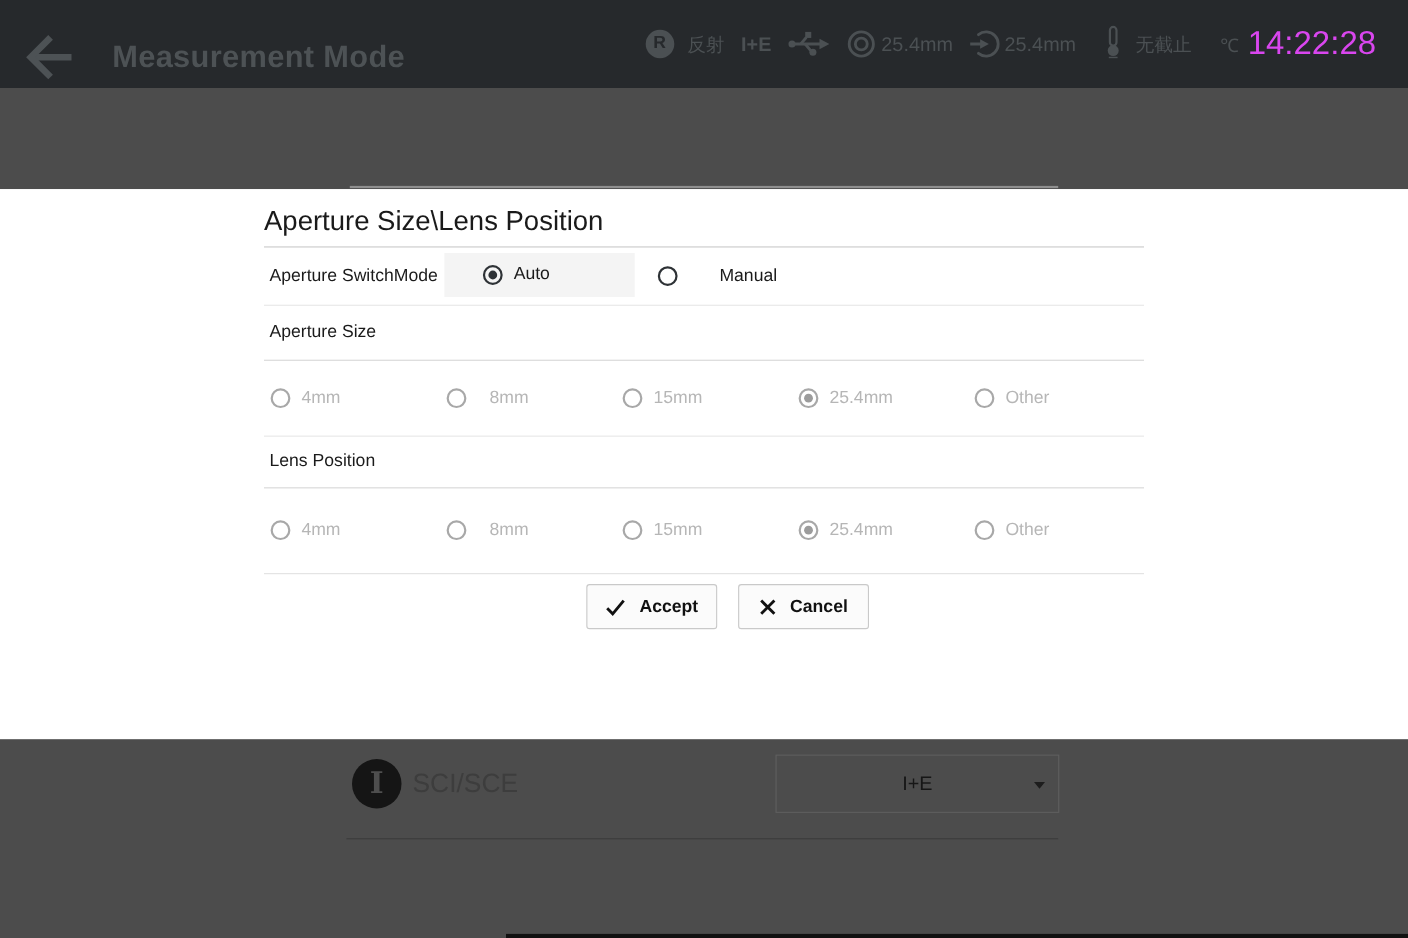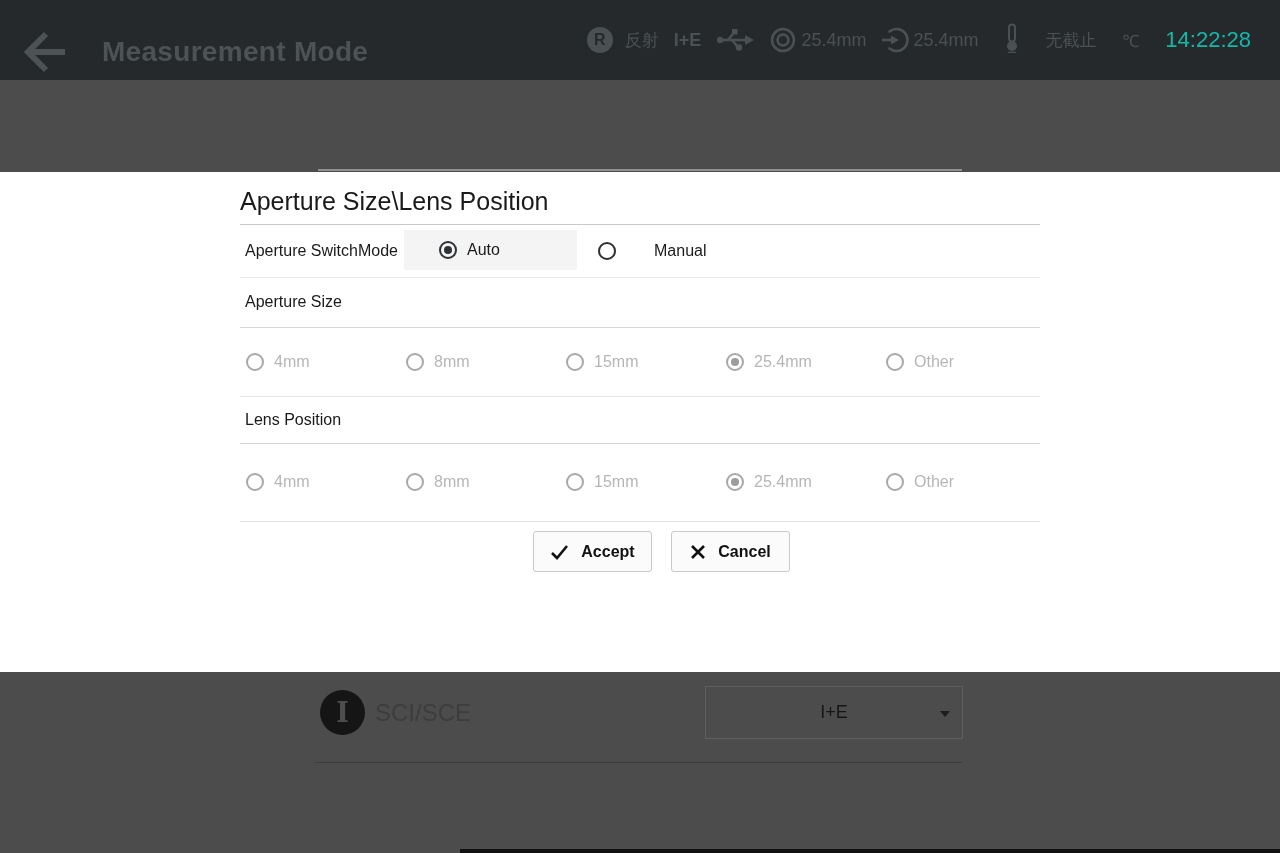--- a/index.html
+++ b/index.html
@@ -11,23 +11,23 @@
             display:flex; align-items:center; }
   .back-btn { margin-left:20px; width:48px; height:48px; display:flex; align-items:center; justify-content:center; cursor:pointer; }
   .app-title { margin-left:34px; font-size:28px; font-weight:bold; color:#4d5255; letter-spacing:0.3px; }
   .status { position:absolute; right:29px; top:0; height:80px; display:flex; align-items:center; color:#4b5053; font-size:17px; }
   .r-badge { width:26px; height:26px; border-radius:50%; background:#4b5053; color:#26292c;
              font-weight:bold; font-size:16px; display:flex; align-items:center; justify-content:center; }
   .st-text { margin-left:12px; }
   .st-bold { margin-left:15px; font-weight:bold; font-size:18px; }
   .st-icon { margin-left:15px; display:flex; align-items:center; }
   .st-val { margin-left:4px; font-size:18px; }
-  .st-cn { margin-left:25px; }
+  .st-cn { margin-left:12px; }
   .st-temp { margin-left:26px; font-size:17px; }
-  .st-time { margin-left:26px; font-size:22px; color:#14b8a6; }
+  .st-time { margin-left:8px; font-size:30px; color:#d946ef; }
 
   
   .dim-top { position:absolute; top:80px; left:0; width:1280px; height:92px; background:#4c4c4c; }
   .under-line-top { position:absolute; left:318px; top:89px; width:644px; height:2px; background:#8f8f8f; }
 
   .dim-bottom { position:absolute; top:672px; left:0; width:1280px; height:181px; background:#4c4c4c; }
   .sci-circle { position:absolute; left:320px; top:18px; width:45px; height:45px; border-radius:50%;
                 background:#151515; display:flex; align-items:center; justify-content:center; }
   .sci-i { font-family:"DejaVu Serif", serif; font-weight:bold; font-size:27px; color:#4e4e4e; line-height:1; }
   .sci-label { position:absolute; left:375px; top:27px; font-size:24px; color:#3d3d3d; }
@@ -65,21 +65,21 @@
 
   .radio { width:18px; height:18px; border-radius:50%; position:relative; flex:none; }
   .radio.on  { border:2px solid #2e3236; }
   .radio.on.checked::after { content:""; position:absolute; inset:3px; border-radius:50%; background:#2e3236; }
   .radio.off { border:2px solid #a8a8a8; }
   .radio.off.checked::after { content:""; position:absolute; inset:3px; border-radius:50%; background:#9c9c9c; }
   .ropt-label { margin-left:10px; font-size:16px; color:#1a1a1a; }
   .ropt-label.dis { color:#b6b6b6; }
 
   .radio-item { position:absolute; top:50%; transform:translateY(-50%); display:flex; align-items:center; }
-  .ri-0 { left:6px; }  .ri-1 { left:166px; } .ri-2 { left:326px; } .ri-3 { left:486px; } .ri-4 { left:646px; }
+  .ri-0 { left:6px; }  .ri-1 { left:166px;gap:11px; } .ri-2 { left:326px; } .ri-3 { left:486px; } .ri-4 { left:646px; }
 
   .btn { position:absolute; top:359px; width:119px; height:41px; background:#fbfbfb;
          border:1px solid #c9c9c9; border-radius:3px; display:flex; align-items:center; justify-content:center;
          gap:12px; font-size:16px; font-weight:bold; color:#111; cursor:pointer; }
   .btn-accept { left:533px; }
   .btn-cancel { left:671px; }
 </style>
 </head>
 <body>
 

